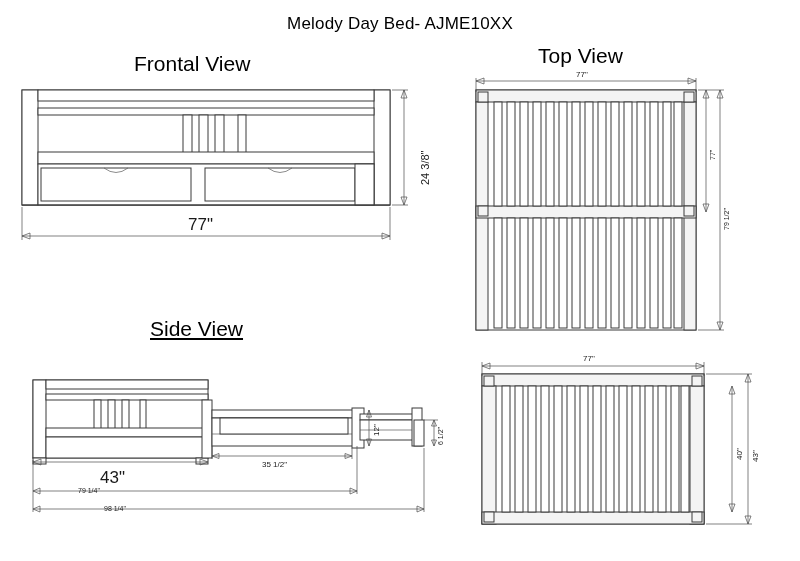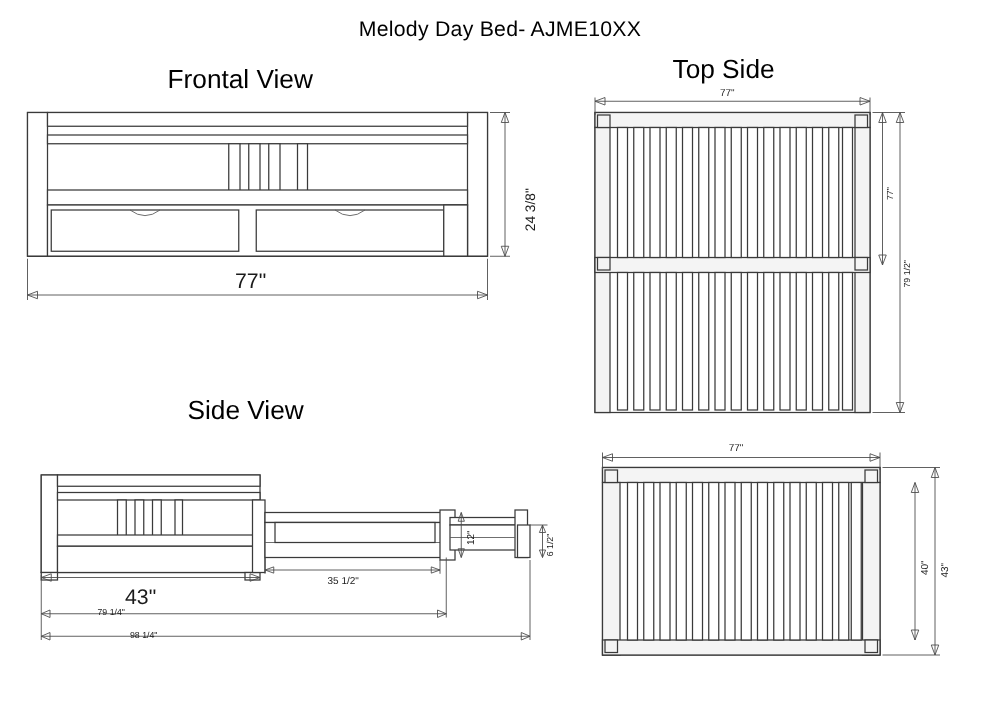--- a/index.html
+++ b/index.html
@@ -29,21 +29,21 @@
     text-align: center;
     font-size: 17px;
     letter-spacing: 0.2px;
   }
   .view-label {
     position: absolute;
     font-size: 21px;
   }
   #label-frontal { left: 134px; top: 52px; }
   #label-top     { left: 538px; top: 44px; }
-  #label-side    { left: 150px; top: 317px; }
+  #label-side    { left: 150px; top: 317px; text-decoration: underline; }
 
   svg.draw {
     position: absolute;
     left: 0; top: 0;
     width: 800px;
     height: 561px;
     pointer-events: none;
   }
   .ln { stroke: #3a3a3a; stroke-width: 1; fill: none; }
   .ln-thin { stroke: #5a5a5a; stroke-width: 0.7; fill: none; }
@@ -64,21 +64,21 @@
   .rot90 { transform: rotate(-90deg); transform-origin: left top; }
 </style>
 </head>
 <body>
 
 <div id="sheet">
 
   <div class="title">Melody Day Bed- AJME10XX</div>
 
   <div class="view-label" id="label-frontal">Frontal View</div>
-  <div class="view-label" id="label-top">Top Side</div>
+  <div class="view-label" id="label-top">Top View</div>
   <div class="view-label" id="label-side">Side View</div>
 
   <svg class="draw" viewBox="0 0 800 561">
 
     <g>
 
       <rect class="fillw" x="22" y="90" width="368" height="115"></rect>
 
       <rect class="fillw" x="22" y="90" width="16" height="115"></rect>
 

